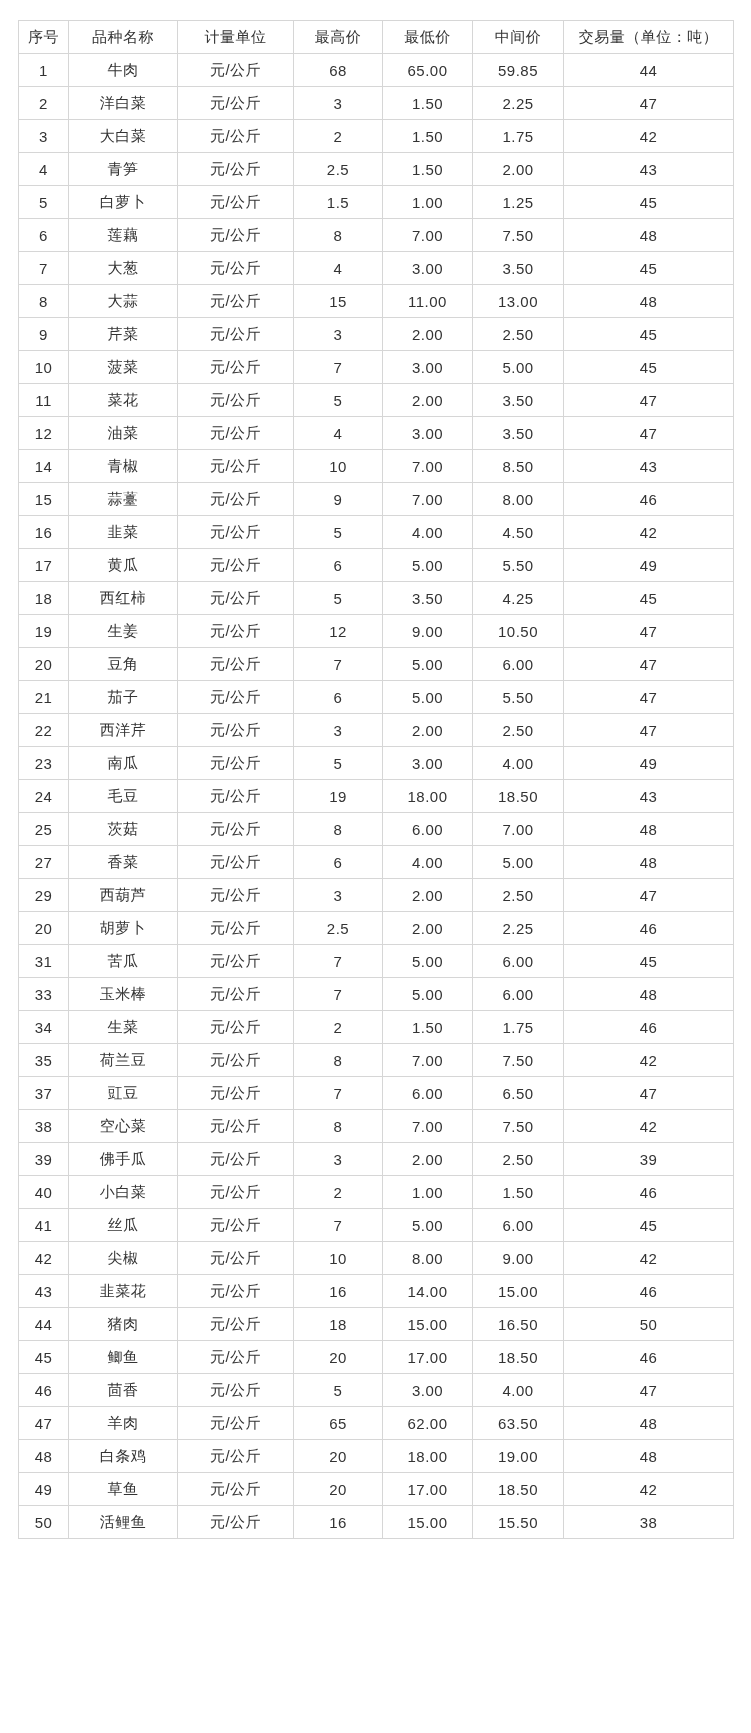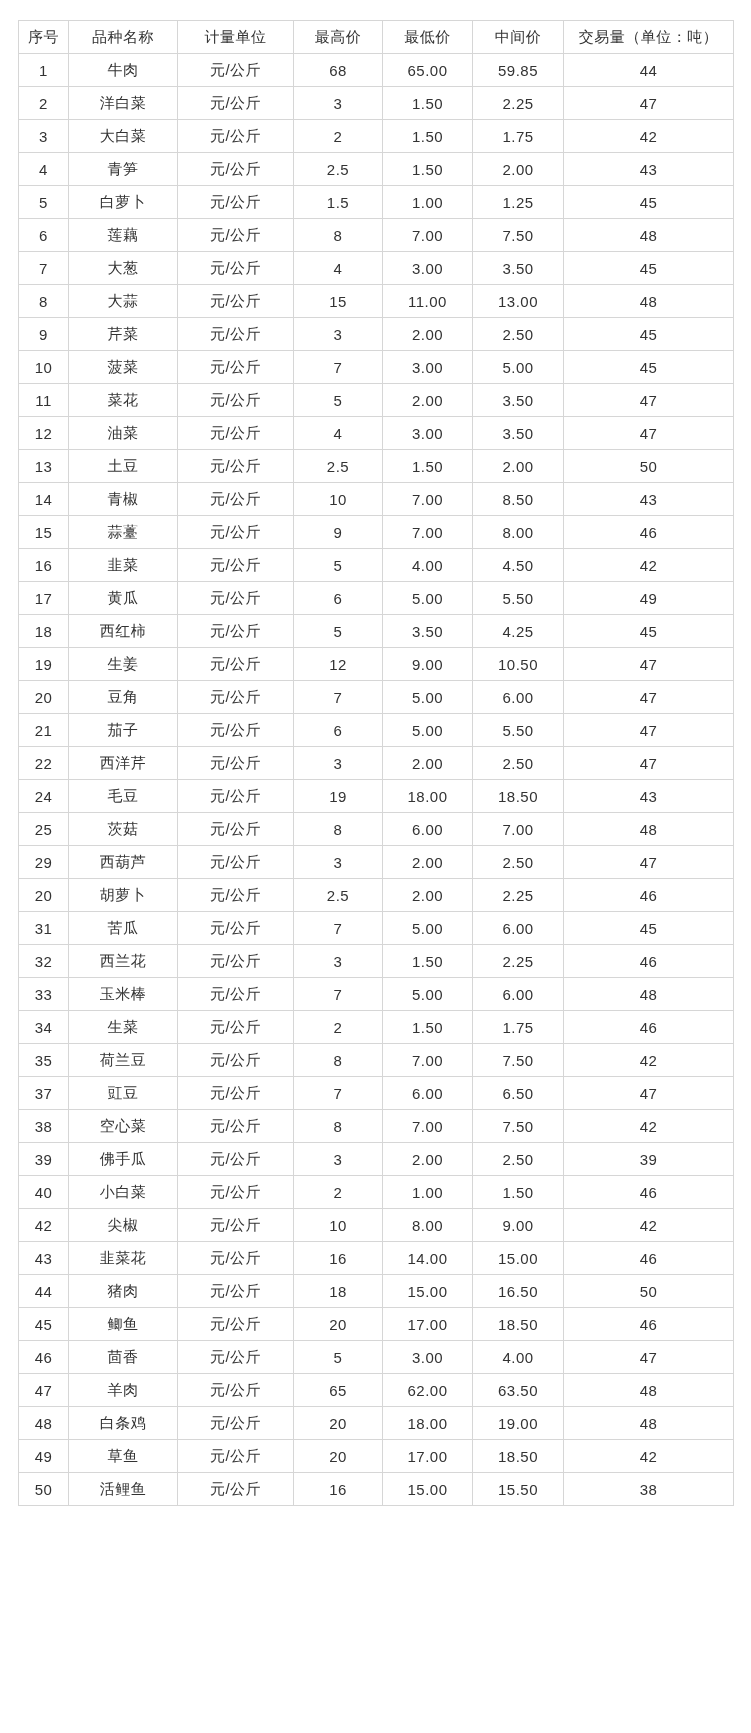--- a/index.html
+++ b/index.html
@@ -175,29 +175,20 @@
         <tr>
           <td>12</td>
           <td>油菜</td>
           <td>元/公斤</td>
           <td>4</td>
           <td>3.00</td>
           <td>3.50</td>
           <td>47</td>
         </tr>
         <tr>
-          <td>13</td>
-          <td>土豆</td>
-          <td>元/公斤</td>
-          <td>2.5</td>
-          <td>1.50</td>
-          <td>2.00</td>
-          <td>50</td>
-        </tr>
-        <tr>
           <td>14</td>
           <td>青椒</td>
           <td>元/公斤</td>
           <td>10</td>
           <td>7.00</td>
           <td>8.50</td>
           <td>43</td>
         </tr>
         <tr>
           <td>15</td>
@@ -263,40 +254,58 @@
           <td>47</td>
         </tr>
         <tr>
           <td>22</td>
           <td>西洋芹</td>
           <td>元/公斤</td>
           <td>3</td>
           <td>2.00</td>
           <td>2.50</td>
           <td>47</td>
+        </tr>
+        <tr>
+          <td>23</td>
+          <td>南瓜</td>
+          <td>元/公斤</td>
+          <td>5</td>
+          <td>3.00</td>
+          <td>4.00</td>
+          <td>49</td>
         </tr>
         <tr>
           <td>24</td>
           <td>毛豆</td>
           <td>元/公斤</td>
           <td>19</td>
           <td>18.00</td>
           <td>18.50</td>
           <td>43</td>
         </tr>
         <tr>
           <td>25</td>
           <td>茨菇</td>
           <td>元/公斤</td>
           <td>8</td>
           <td>6.00</td>
           <td>7.00</td>
           <td>48</td>
         </tr>
         <tr>
+          <td>27</td>
+          <td>香菜</td>
+          <td>元/公斤</td>
+          <td>6</td>
+          <td>4.00</td>
+          <td>5.00</td>
+          <td>48</td>
+        </tr>
+        <tr>
           <td>29</td>
           <td>西葫芦</td>
           <td>元/公斤</td>
           <td>3</td>
           <td>2.00</td>
           <td>2.50</td>
           <td>47</td>
         </tr>
         <tr>
           <td>20</td>
@@ -308,29 +317,20 @@
           <td>46</td>
         </tr>
         <tr>
           <td>31</td>
           <td>苦瓜</td>
           <td>元/公斤</td>
           <td>7</td>
           <td>5.00</td>
           <td>6.00</td>
           <td>45</td>
-        </tr>
-        <tr>
-          <td>32</td>
-          <td>西兰花</td>
-          <td>元/公斤</td>
-          <td>3</td>
-          <td>1.50</td>
-          <td>2.25</td>
-          <td>46</td>
         </tr>
         <tr>
           <td>33</td>
           <td>玉米棒</td>
           <td>元/公斤</td>
           <td>7</td>
           <td>5.00</td>
           <td>6.00</td>
           <td>48</td>
         </tr>
@@ -380,20 +380,29 @@
           <td>39</td>
         </tr>
         <tr>
           <td>40</td>
           <td>小白菜</td>
           <td>元/公斤</td>
           <td>2</td>
           <td>1.00</td>
           <td>1.50</td>
           <td>46</td>
+        </tr>
+        <tr>
+          <td>41</td>
+          <td>丝瓜</td>
+          <td>元/公斤</td>
+          <td>7</td>
+          <td>5.00</td>
+          <td>6.00</td>
+          <td>45</td>
         </tr>
         <tr>
           <td>42</td>
           <td>尖椒</td>
           <td>元/公斤</td>
           <td>10</td>
           <td>8.00</td>
           <td>9.00</td>
           <td>42</td>
         </tr>

